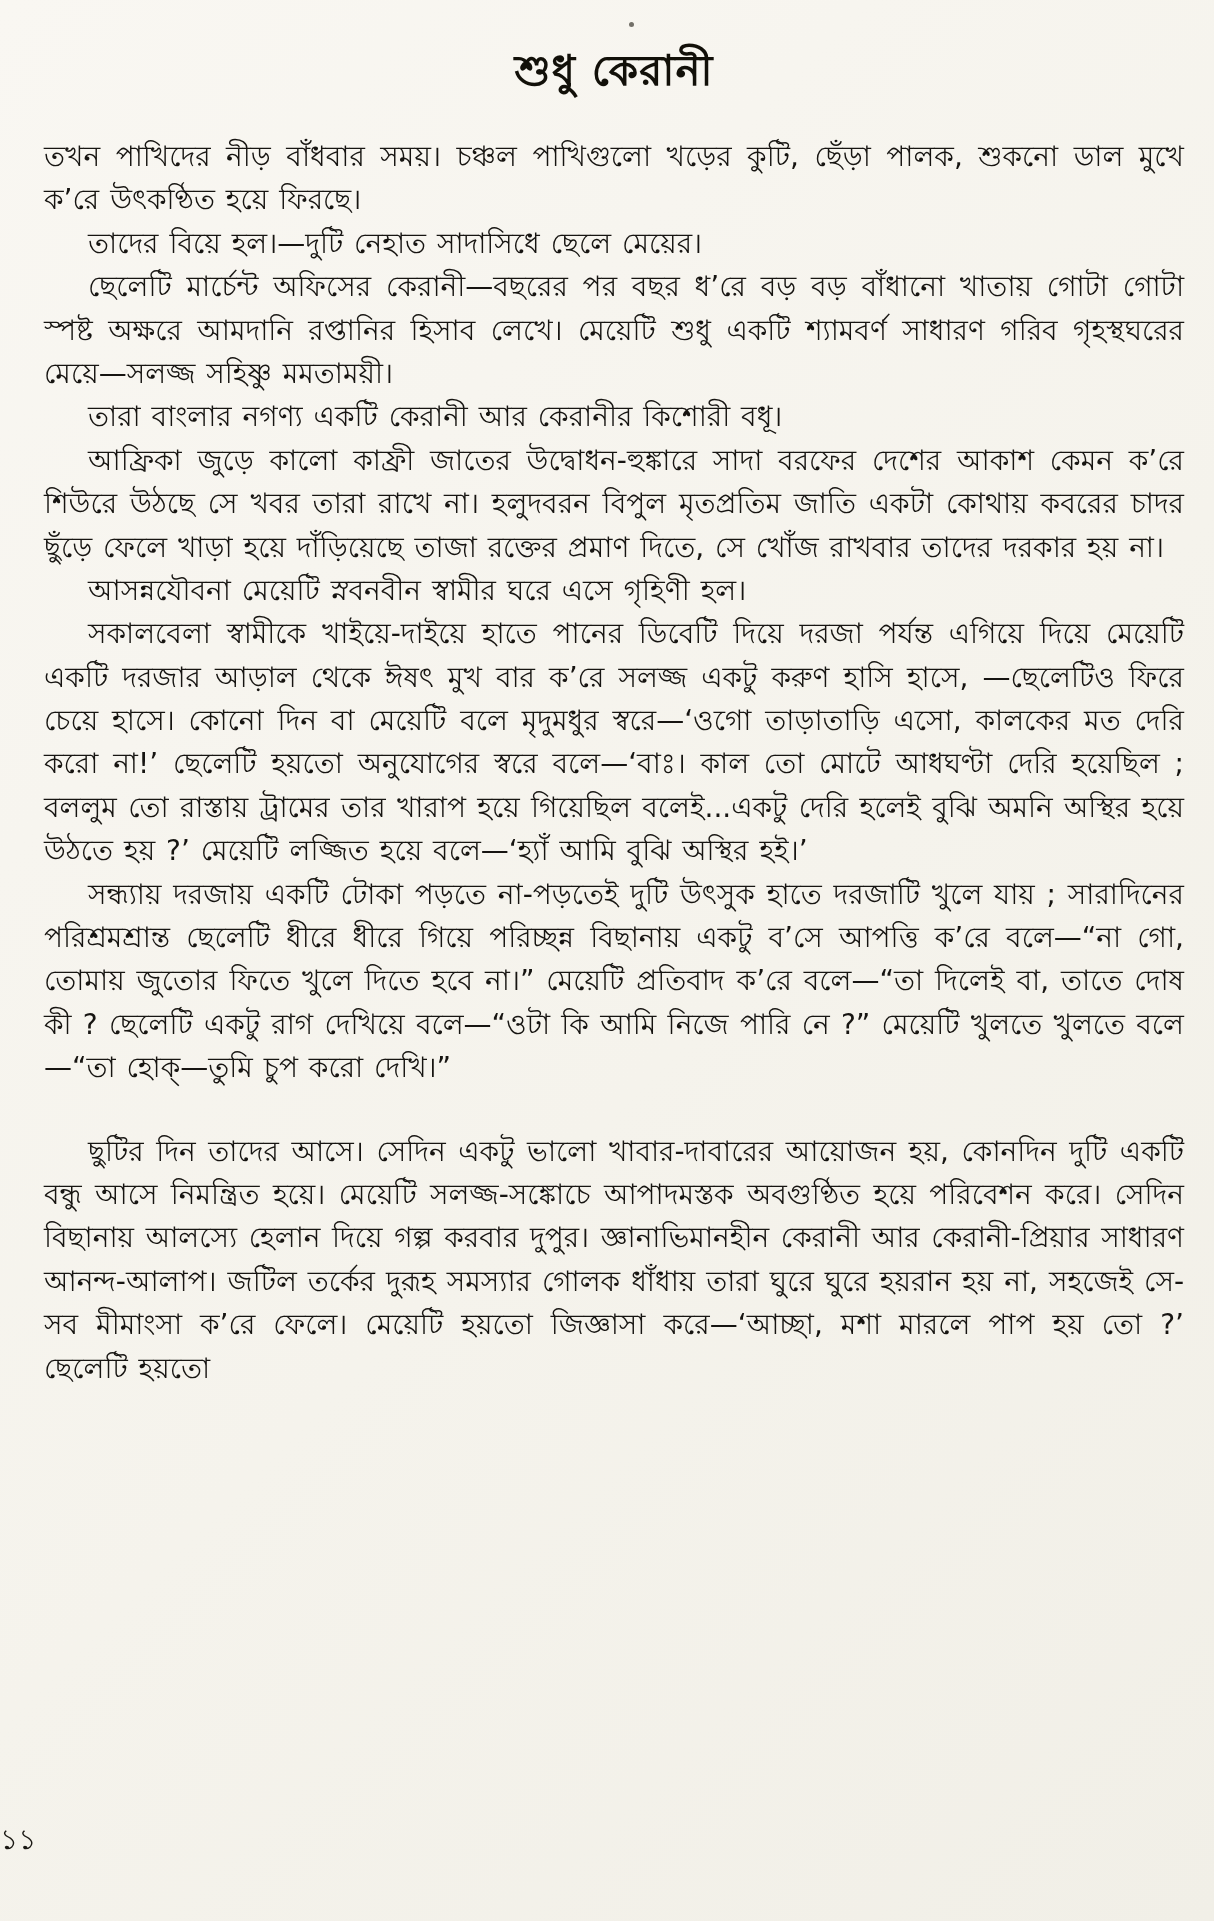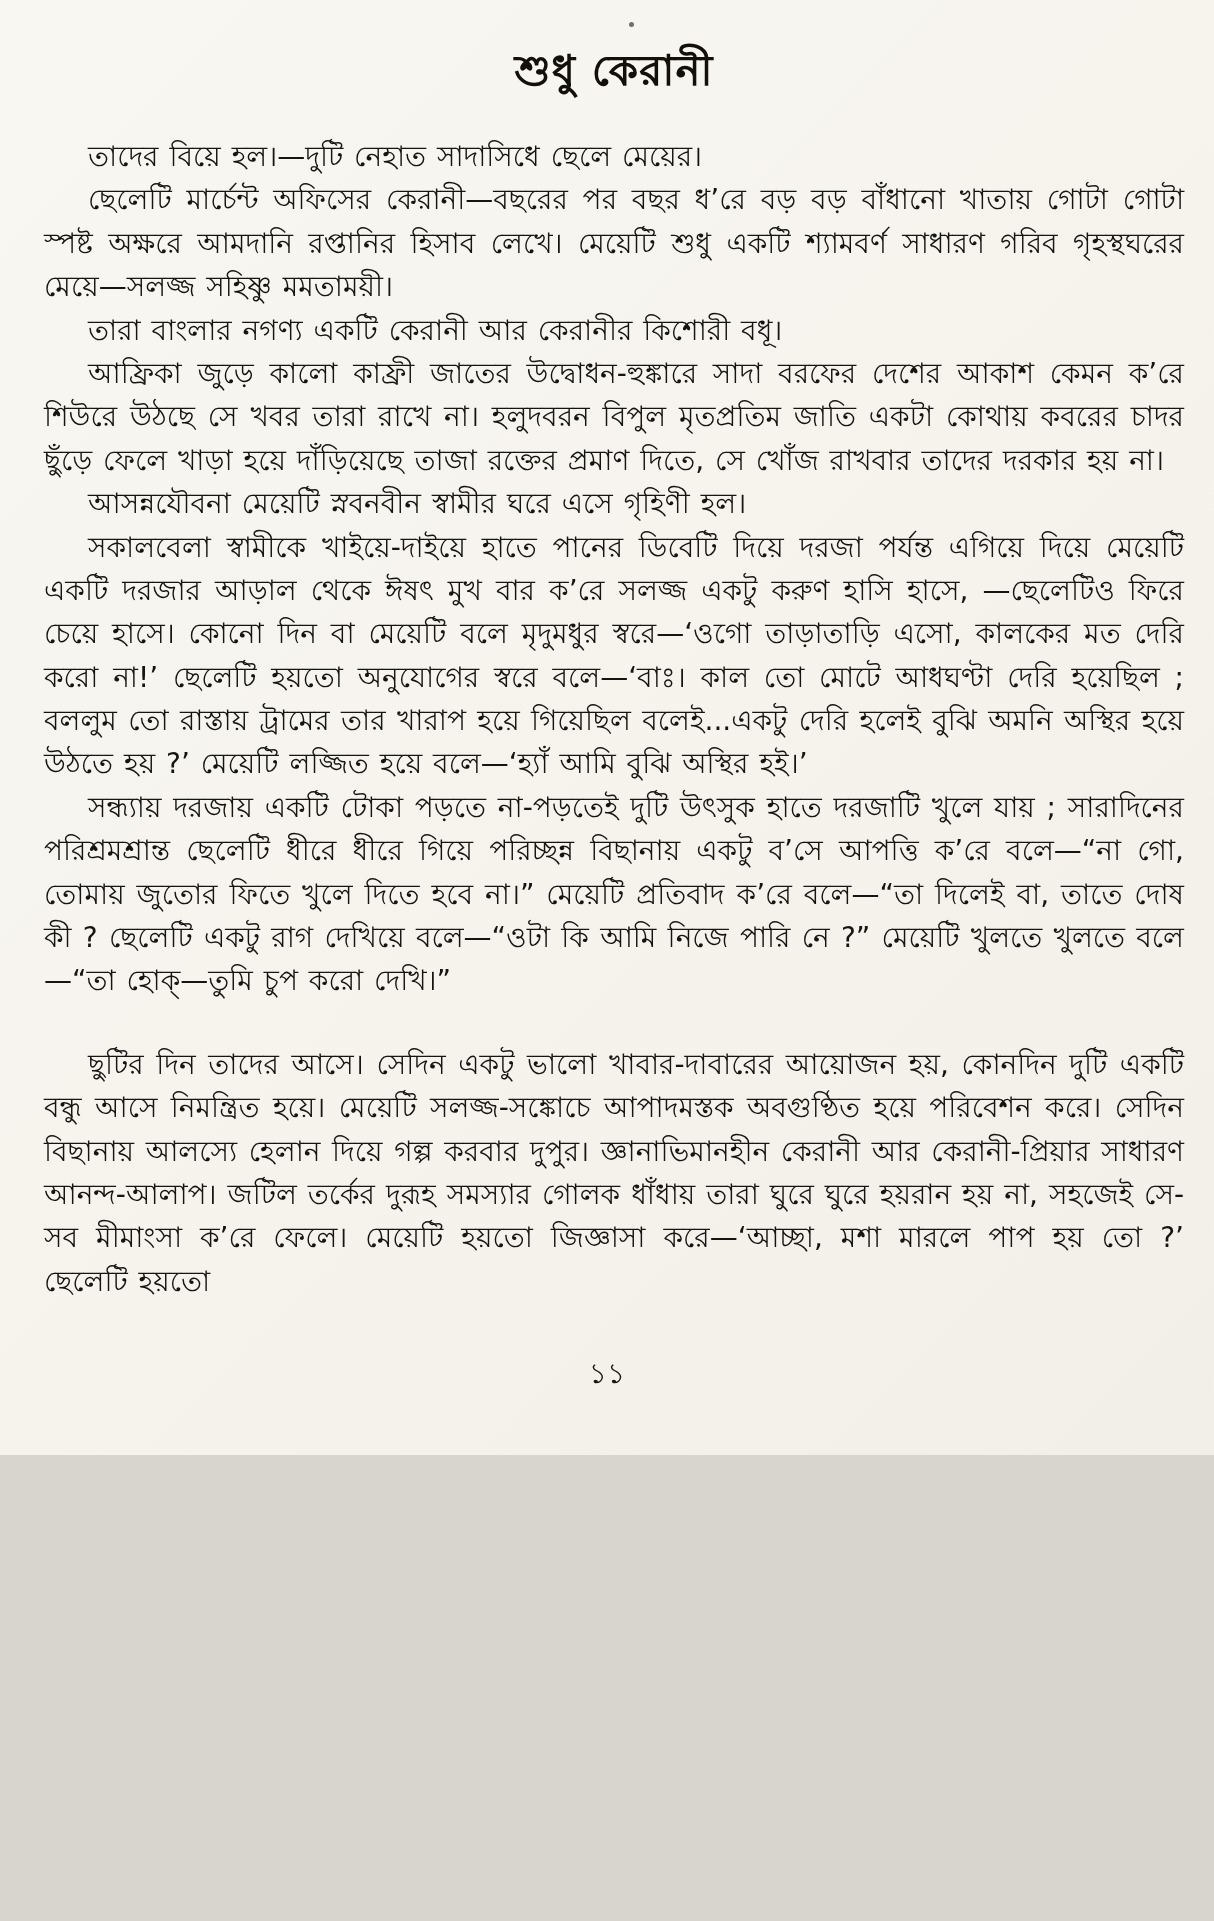--- a/index.html
+++ b/index.html
@@ -3,21 +3,21 @@
 <meta charset="utf-8">
 <style>
   html, body {
     margin: 0;
     padding: 0;
     background: #d8d5cf;
   }
   .scan-page {
     position: relative;
     width: 1214px;
-    height: 1455px;
+    height: 1921px;
     margin: 0 auto;
     background: linear-gradient(135deg, #f9f7f2 0%, #f5f3ec 55%, #f1efe7 100%);
     box-sizing: border-box;
     padding: 38px 30px 0 44px;
     color: #161411;
     font-family: "DejaVu Sans", "Liberation Sans", sans-serif;
     overflow: hidden;
   }
   .title {
     margin: 0 0 26px 0;
@@ -41,21 +41,20 @@
     text-indent: 0;
   }
   .para.section-break {
     margin-top: 40px;
   }
   .page-number {
     position: absolute;
     bottom: 56px;
     left: 0;
     width: 100%;
-    text-align: center;
     font-size: 28px;
     color: #1a1813;
   }
   .scan-artifact {
     position: absolute;
     top: 22px;
     right: 580px;
     width: 5px;
     height: 5px;
     border-radius: 50%;
@@ -65,20 +64,21 @@
 </style>
 </head>
 <body>
 
 <div class="scan-page">
   <span class="scan-artifact"></span>
 
   <h1 class="title">শুধু কেরানী</h1>
 
   <div class="body-text">
+    <p class="para no-indent">তখন পাখিদের নীড় বাঁধবার সময়। চঞ্চল পাখিগুলো খড়ের কুটি, ছেঁড়া পালক, শুকনো ডাল মুখে ক’রে উৎকণ্ঠিত হয়ে ফিরছে।</p>
     <p class="para">তাদের বিয়ে হল।—দুটি নেহাত সাদাসিধে ছেলে মেয়ের।</p>
     <p class="para">ছেলেটি মার্চেন্ট অফিসের কেরানী—বছরের পর বছর ধ’রে বড় বড় বাঁধানো খাতায় গোটা গোটা স্পষ্ট অক্ষরে আমদানি রপ্তানির হিসাব লেখে। মেয়েটি শুধু একটি শ্যামবর্ণ সাধারণ গরিব গৃহস্থঘরের মেয়ে—সলজ্জ সহিষ্ণু মমতাময়ী।</p>
     <p class="para">তারা বাংলার নগণ্য একটি কেরানী আর কেরানীর কিশোরী বধূ।</p>
     <p class="para">আফ্রিকা জুড়ে কালো কাফ্রী জাতের উদ্বোধন-হুঙ্কারে সাদা বরফের দেশের আকাশ কেমন ক’রে শিউরে উঠছে সে খবর তারা রাখে না। হলুদবরন বিপুল মৃতপ্রতিম জাতি একটা কোথায় কবরের চাদর ছুঁড়ে ফেলে খাড়া হয়ে দাঁড়িয়েছে তাজা রক্তের প্রমাণ দিতে, সে খোঁজ রাখবার তাদের দরকার হয় না।</p>
     <p class="para">আসন্নযৌবনা মেয়েটি স্নবনবীন স্বামীর ঘরে এসে গৃহিণী হল।</p>
     <p class="para">সকালবেলা স্বামীকে খাইয়ে-দাইয়ে হাতে পানের ডিবেটি দিয়ে দরজা পর্যন্ত এগিয়ে দিয়ে মেয়েটি একটি দরজার আড়াল থেকে ঈষৎ মুখ বার ক’রে সলজ্জ একটু করুণ হাসি হাসে, —ছেলেটিও ফিরে চেয়ে হাসে। কোনো দিন বা মেয়েটি বলে মৃদুমধুর স্বরে—‘ওগো তাড়াতাড়ি এসো, কালকের মত দেরি করো না!’ ছেলেটি হয়তো অনুযোগের স্বরে বলে—‘বাঃ। কাল তো মোটে আধঘণ্টা দেরি হয়েছিল ; বললুম তো রাস্তায় ট্রামের তার খারাপ হয়ে গিয়েছিল বলেই...একটু দেরি হলেই বুঝি অমনি অস্থির হয়ে উঠতে হয় ?’ মেয়েটি লজ্জিত হয়ে বলে—‘হ্যাঁ আমি বুঝি অস্থির হই।’</p>
     <p class="para">সন্ধ্যায় দরজায় একটি টোকা পড়তে না-পড়তেই দুটি উৎসুক হাতে দরজাটি খুলে যায় ; সারাদিনের পরিশ্রমশ্রান্ত ছেলেটি ধীরে ধীরে গিয়ে পরিচ্ছন্ন বিছানায় একটু ব’সে আপত্তি ক’রে বলে—“না গো, তোমায় জুতোর ফিতে খুলে দিতে হবে না।” মেয়েটি প্রতিবাদ ক’রে বলে—“তা দিলেই বা, তাতে দোষ কী ? ছেলেটি একটু রাগ দেখিয়ে বলে—“ওটা কি আমি নিজে পারি নে ?” মেয়েটি খুলতে খুলতে বলে—“তা হোক্‌—তুমি চুপ করো দেখি।”</p>
     <p class="para section-break">ছুটির দিন তাদের আসে। সেদিন একটু ভালো খাবার-দাবারের আয়োজন হয়, কোনদিন দুটি একটি বন্ধু আসে নিমন্ত্রিত হয়ে। মেয়েটি সলজ্জ-সঙ্কোচে আপাদমস্তক অবগুণ্ঠিত হয়ে পরিবেশন করে। সেদিন বিছানায় আলস্যে হেলান দিয়ে গল্প করবার দুপুর। জ্ঞানাভিমানহীন কেরানী আর কেরানী-প্রিয়ার সাধারণ আনন্দ-আলাপ। জটিল তর্কের দুরূহ সমস্যার গোলক ধাঁধায় তারা ঘুরে ঘুরে হয়রান হয় না, সহজেই সে-সব মীমাংসা ক’রে ফেলে। মেয়েটি হয়তো জিজ্ঞাসা করে—‘আচ্ছা, মশা মারলে পাপ হয় তো ?’ ছেলেটি হয়তো</p>
   </div>
 

